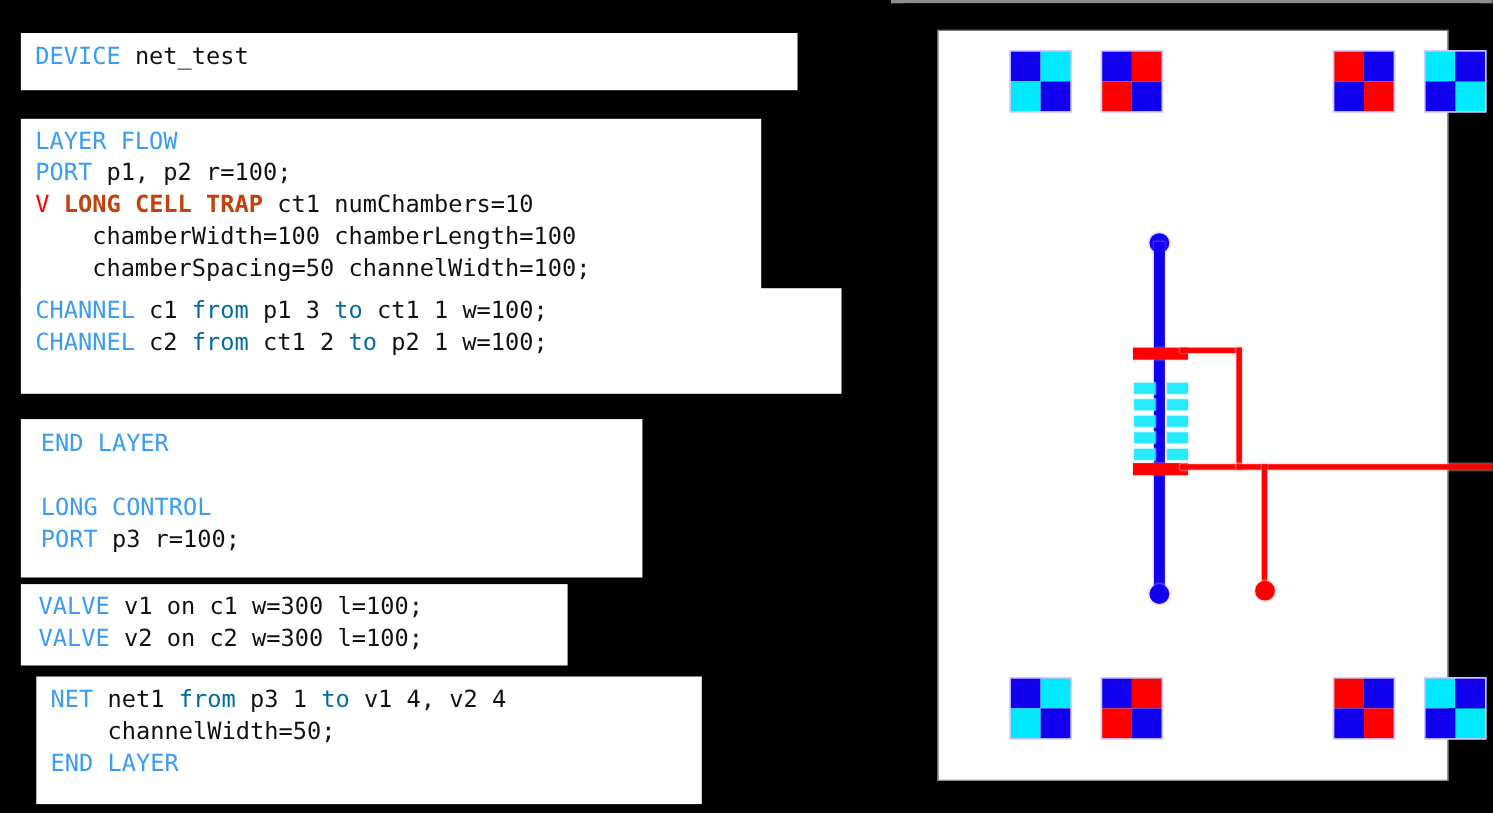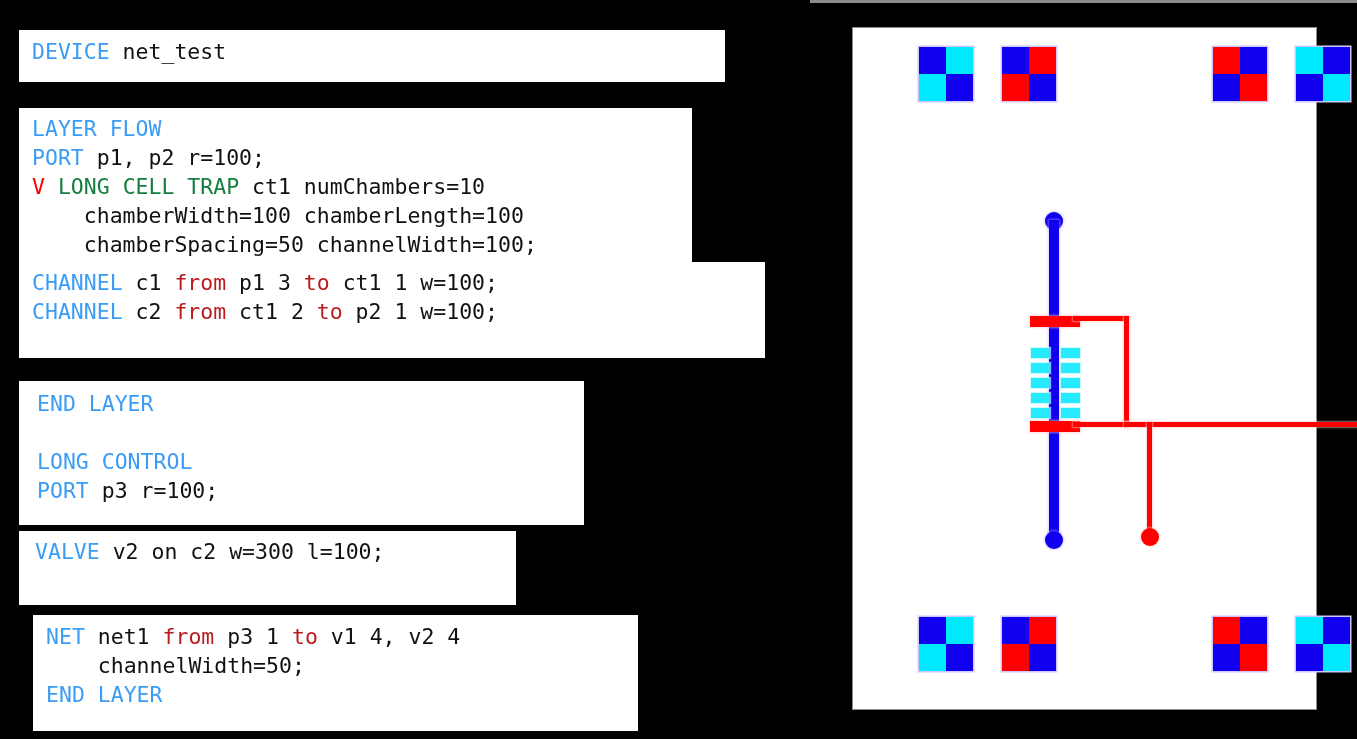--- a/index.html
+++ b/index.html
@@ -14,22 +14,22 @@
   .code-pane{position:absolute;left:0;top:0;width:810px;height:739px;background:#000;}
   .blk{
     position:absolute;background:#ffffff;
     font-family:"DejaVu Sans Mono","Liberation Mono",monospace;
     font-size:21.5px;line-height:29px;
     white-space:pre;color:#111111;letter-spacing:0px;
   }
   .blk .ln{display:block;height:29px;}
   .kw{color:#3b9cf6;}
   .red{color:#ff0000;}
-  .orange{color:#15803d;}
-  .green{color:#b91c1c;}
+  .orange{color:#c2410c;font-weight:bold;}
+  .green{color:#0369a1;}
   .plain{color:#111111;}
 
   
   #blk-device{left:19px;  top:30px;  width:693px;height:45px;  padding:7px 0 0 13px;}
   #blk-flow  {left:19px;  top:108px; width:660px;height:154px; padding:6px 0 0 13px;}
   #blk-chan  {left:19px;  top:262px; width:733px;height:90px;  padding:6px 0 0 13px;}
   #blk-end1  {left:19px;  top:381px; width:547px;height:136px; padding:8px 0 0 18px;}
   #blk-valve {left:19px;  top:531px; width:481px;height:68px;  padding:6px 0 0 16px;}
   #blk-net   {left:33px;  top:615px; width:592px;height:109px; padding:7px 0 0 13px;}
 
@@ -60,21 +60,21 @@
 </head>
 <body>
 
 <div class="root">
 
   <div class="code-pane">
     <div class="blk" id="blk-device"><span class="ln"><span class="kw">DEVICE</span><span class="plain"> net_test</span></span></div>
     <div class="blk" id="blk-flow"><span class="ln"><span class="kw">LAYER FLOW</span></span><span class="ln"><span class="kw">PORT</span><span class="plain"> p1, p2 r=100;</span></span><span class="ln"><span class="red">V</span><span class="plain"> </span><span class="orange">LONG CELL TRAP</span><span class="plain"> ct1 numChambers=10</span></span><span class="ln"><span class="plain">    chamberWidth=100 chamberLength=100</span></span><span class="ln"><span class="plain">    chamberSpacing=50 channelWidth=100;</span></span></div>
     <div class="blk" id="blk-chan"><span class="ln"><span class="kw">CHANNEL</span><span class="plain"> c1 </span><span class="green">from</span><span class="plain"> p1 3 </span><span class="green">to</span><span class="plain"> ct1 1 w=100;</span></span><span class="ln"><span class="kw">CHANNEL</span><span class="plain"> c2 </span><span class="green">from</span><span class="plain"> ct1 2 </span><span class="green">to</span><span class="plain"> p2 1 w=100;</span></span></div>
     <div class="blk" id="blk-end1"><span class="ln"><span class="kw">END LAYER</span></span><span class="ln"><span class="plain"></span></span><span class="ln"><span class="kw">LONG CONTROL</span></span><span class="ln"><span class="kw">PORT</span><span class="plain"> p3 r=100;</span></span></div>
-    <div class="blk" id="blk-valve"><span class="ln"><span class="kw">VALVE</span><span class="plain"> v2 on c2 w=300 l=100;</span></span></div>
+    <div class="blk" id="blk-valve"><span class="ln"><span class="kw">VALVE</span><span class="plain"> v1 on c1 w=300 l=100;</span></span><span class="ln"><span class="kw">VALVE</span><span class="plain"> v2 on c2 w=300 l=100;</span></span></div>
     <div class="blk" id="blk-net"><span class="ln"><span class="kw">NET</span><span class="plain"> net1 </span><span class="green">from</span><span class="plain"> p3 1 </span><span class="green">to</span><span class="plain"> v1 4, v2 4</span></span><span class="ln"><span class="plain">    channelWidth=50;</span></span><span class="ln"><span class="kw">END LAYER</span></span></div>
   </div>
 
   <div class="dev-pane">
     <div class="dev-topline"></div>
     <div class="dev-frame">
       <div class="dev-canvas" id="dev-canvas">
           <div class="fid" style="left: 443px; top: 589px;">
             <span style="background: rgb(0, 234, 255);"></span>
             <span style="background: rgb(17, 0, 238);"></span>

